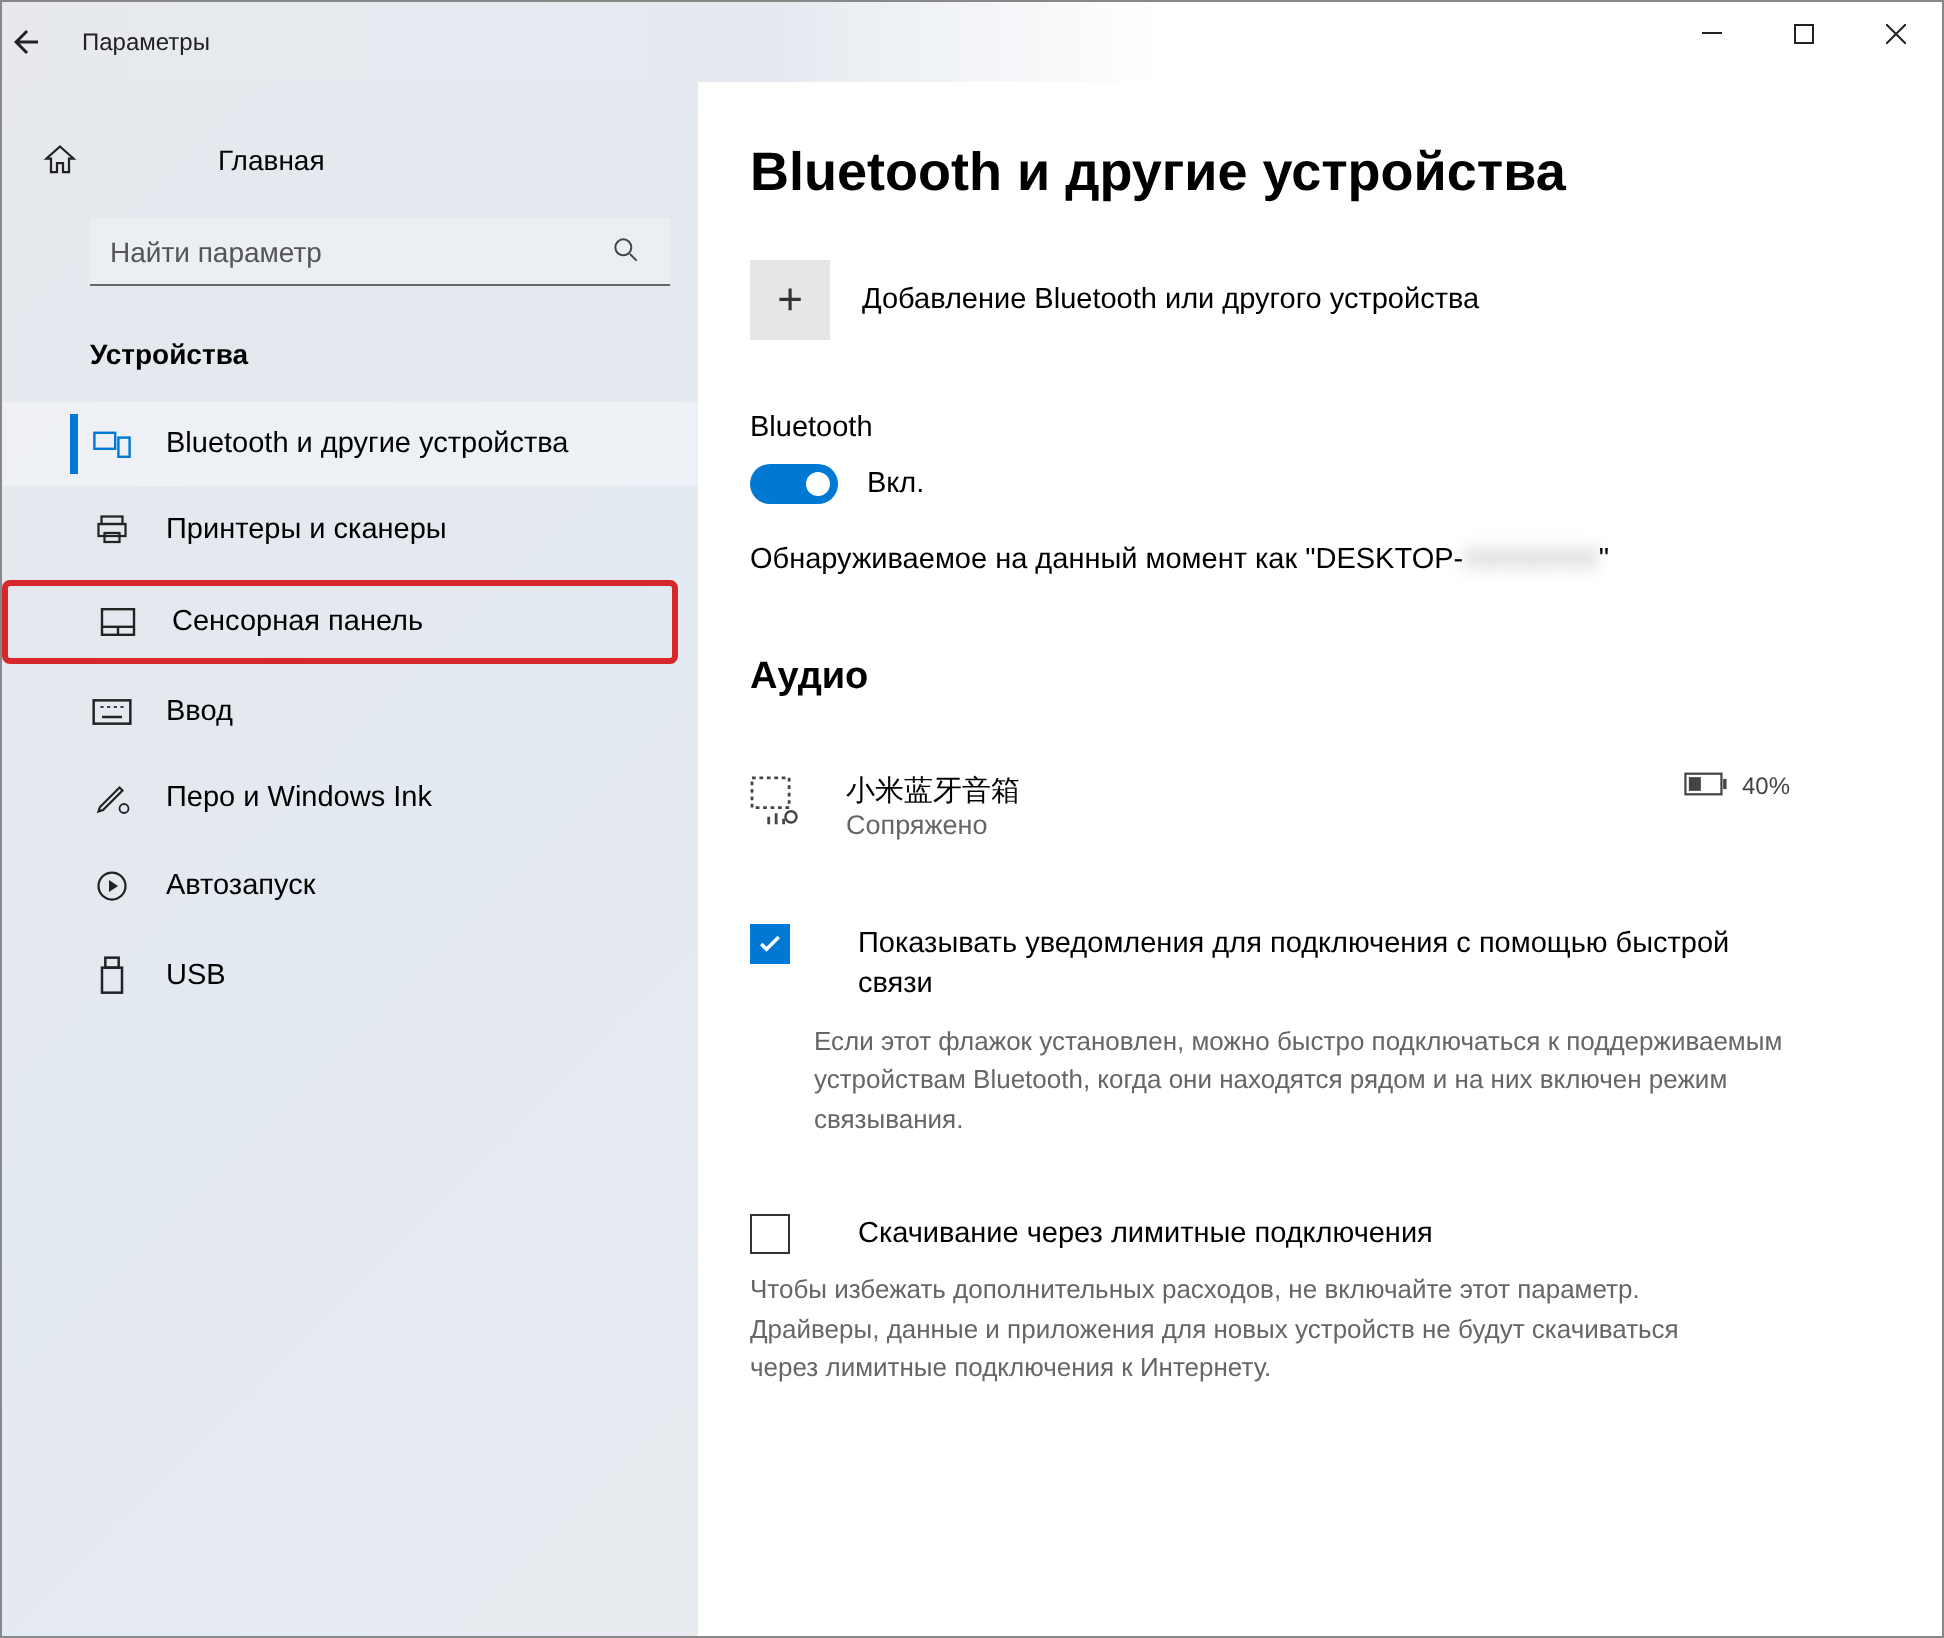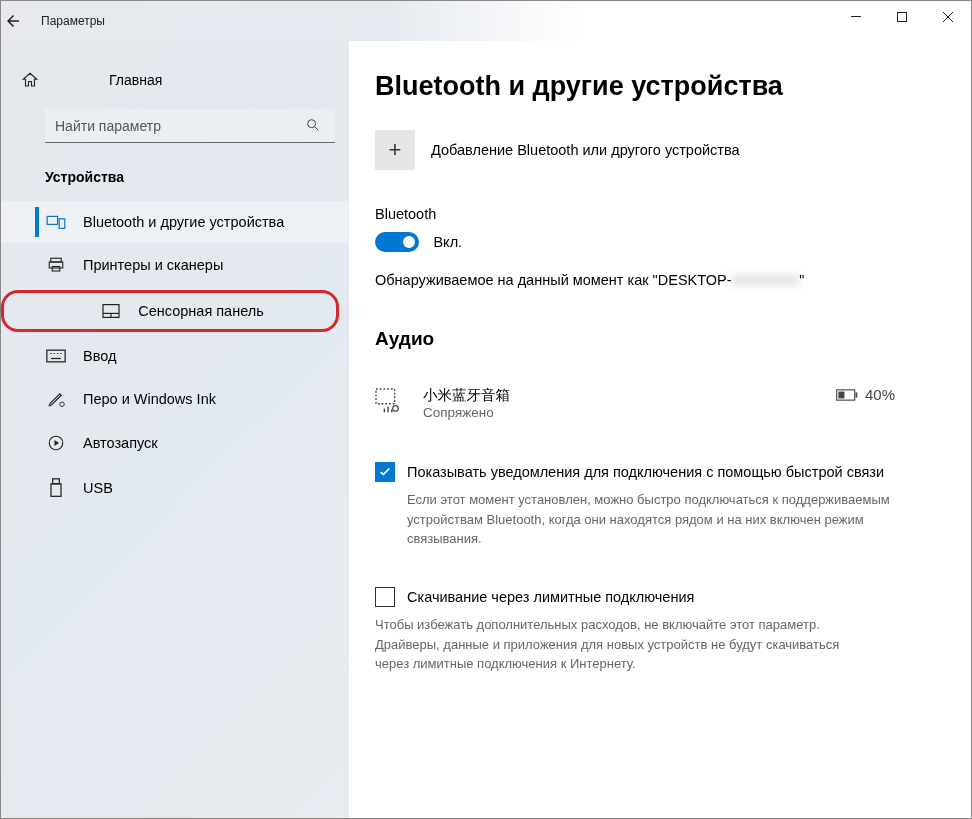--- a/index.html
+++ b/index.html
@@ -18,43 +18,43 @@
   .search input { width: 290px; height: 34px; border: none; border-bottom: 1.5px solid #666; background: rgba(255,255,255,0.25); padding: 0 36px 0 10px; font-size: 14px; outline: none; }
   .search input::placeholder { color: #555; }
   .search .sicon { position: absolute; right: 10px; top: 8px; }
   .section-title { font-size: 14px; font-weight: 600; padding: 6px 36px 16px 44px; }
   .nav-item { display: flex; align-items: center; padding: 13px 20px 13px 44px; cursor: pointer; position: relative; }
   .nav-item .accent { position:absolute; left:34px; top:6px; bottom:6px; width:4px; background:#0078d4; display:none;}
   .nav-item.active { background: rgba(255,255,255,0.35); }
   .nav-item.active .accent { display:block; }
   .nav-item .ic { width: 22px; margin-right: 16px; display:flex;justify-content:center; }
   .nav-item .lbl { font-size: 14.5px; }
-  .highlight { border: 3px solid #d6272a; border-radius: 17px; padding: 10px 20px 10px 44px !important; margin: 3px 10px 3px 0; justify-content: center;}
+  .highlight { border: 3px solid #d6272a; border-radius: 4px; padding: 10px 20px 10px 44px !important; margin: 3px 10px 3px 0;}
   .content { flex: 1; padding: 30px 40px 20px 26px; overflow: hidden; }
   h1 { font-size: 27px; font-weight: 600; margin-bottom: 28px; }
   .add-row { display: flex; align-items: center; margin-bottom: 36px; cursor: pointer; }
   .plus-box { width: 40px; height: 40px; background: #e6e6e6; display: flex; align-items: center; justify-content: center; font-size: 22px; color: #333; margin-right: 16px; }
   .add-label { font-size: 14.5px; }
   .bt-label { font-size: 14.5px; margin-bottom: 10px; }
   .toggle { width: 44px; height: 20px; background: #0078d4; border-radius: 10px; position: relative; display: inline-block; vertical-align: middle; cursor:pointer;}
   .toggle::before { content: ''; width: 12px; height: 12px; background: #fff; border-radius: 50%; position: absolute; right: 4px; top: 4px; }
   .toggle-label { font-size: 14.5px; margin-left: 10px; vertical-align: middle; }
   .discover { font-size: 14.5px; margin-top: 20px; }
   .blur { filter: blur(4px); color:#999; }
   h2 { font-size: 19px; font-weight: 600; margin-top: 40px; margin-bottom: 14px; }
   .device { display: flex; align-items: flex-start; padding: 4px 0; max-width:520px;margin-top:32px; }
   .device .dicon { width: 36px; margin-right: 12px; padding-top:2px; }
   .device-info { flex: 1; }
   .device-name { font-size: 14.5px; }
   .device-status { font-size: 13.5px; color: #666; }
-  .batt { display:flex;align-items:center; gap:6px; font-size:15px; color:#444; }
+  .batt { display:flex;align-items:flex-start; gap:6px; font-size:12px; color:#444; }
   .check-row { display: flex; margin-top: 38px; max-width:520px; }
   .checkbox { width: 20px; height: 20px; border: 1.5px solid #333; margin-right: 12px; flex-shrink:0; display:flex;align-items:center;justify-content:center; cursor:pointer; }
   .checkbox.checked { background: #0078d4; border-color: #0078d4; }
-  .check-label { font-size: 14.5px; line-height:1.4; }
+  .check-label { font-size: 14.5px; line-height:1.4;margin-left:22px; }
   .help { font-size: 13px; color: #666; margin-top: 8px; line-height:1.5; max-width:500px; }
   svg { display: block; }
 </style>
 </head>
 <body>
 
 <div class="titlebar">
   <div class="back">
     <svg width="18" height="18" viewBox="0 0 24 24">
         <path d="M20 11H7.8l5.6-5.6L12 4l-8 8 8 8 1.4-1.4L7.8 13H20z" fill="#222"></path>
@@ -216,21 +216,21 @@
     <div class="check-row">
       <div class="checkbox checked">
         <svg width="14" height="14" viewBox="0 0 16 16">
             <path d="M3 8l3 3 7-7" fill="none" stroke="#fff" stroke-width="2"></path>
           </svg>
       </div>
       <div>
         <div class="check-label">Показывать уведомления для подключения с помощью быстрой связи</div>
       </div>
     </div>
-    <div class="help" style="margin-left:32px;">Если этот момент установлен, можно быстро подключаться к поддерживаемым устройствам Bluetooth, когда они находятся рядом и на них включен режим связывания.</div>
+    <div class="help" style="margin-left:32px;">Если этот флажок установлен, можно быстро подключаться к поддерживаемым устройствам Bluetooth, когда они находятся рядом и на них включен режим связывания.</div>
 
     <div class="check-row">
       <div class="checkbox"></div>
       <div>
         <div class="check-label">Скачивание через лимитные подключения</div>
       </div>
     </div>
     <div class="help">Чтобы избежать дополнительных расходов, не включайте этот параметр. Драйверы, данные и приложения для новых устройств не будут скачиваться через лимитные подключения к Интернету.</div>
 
   </div>

